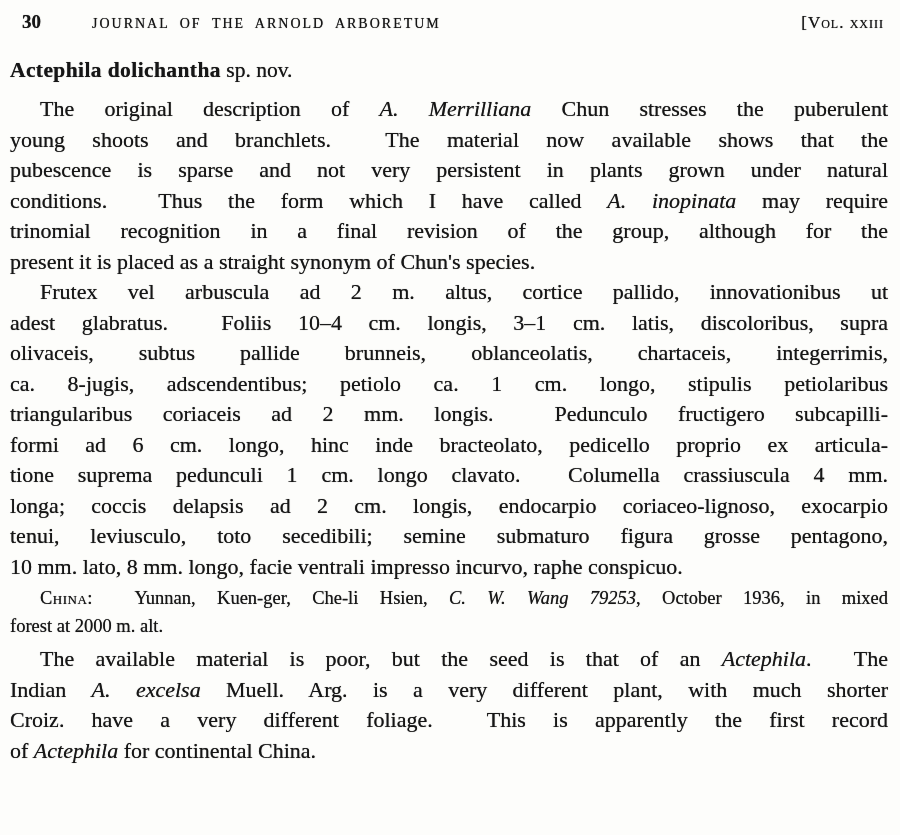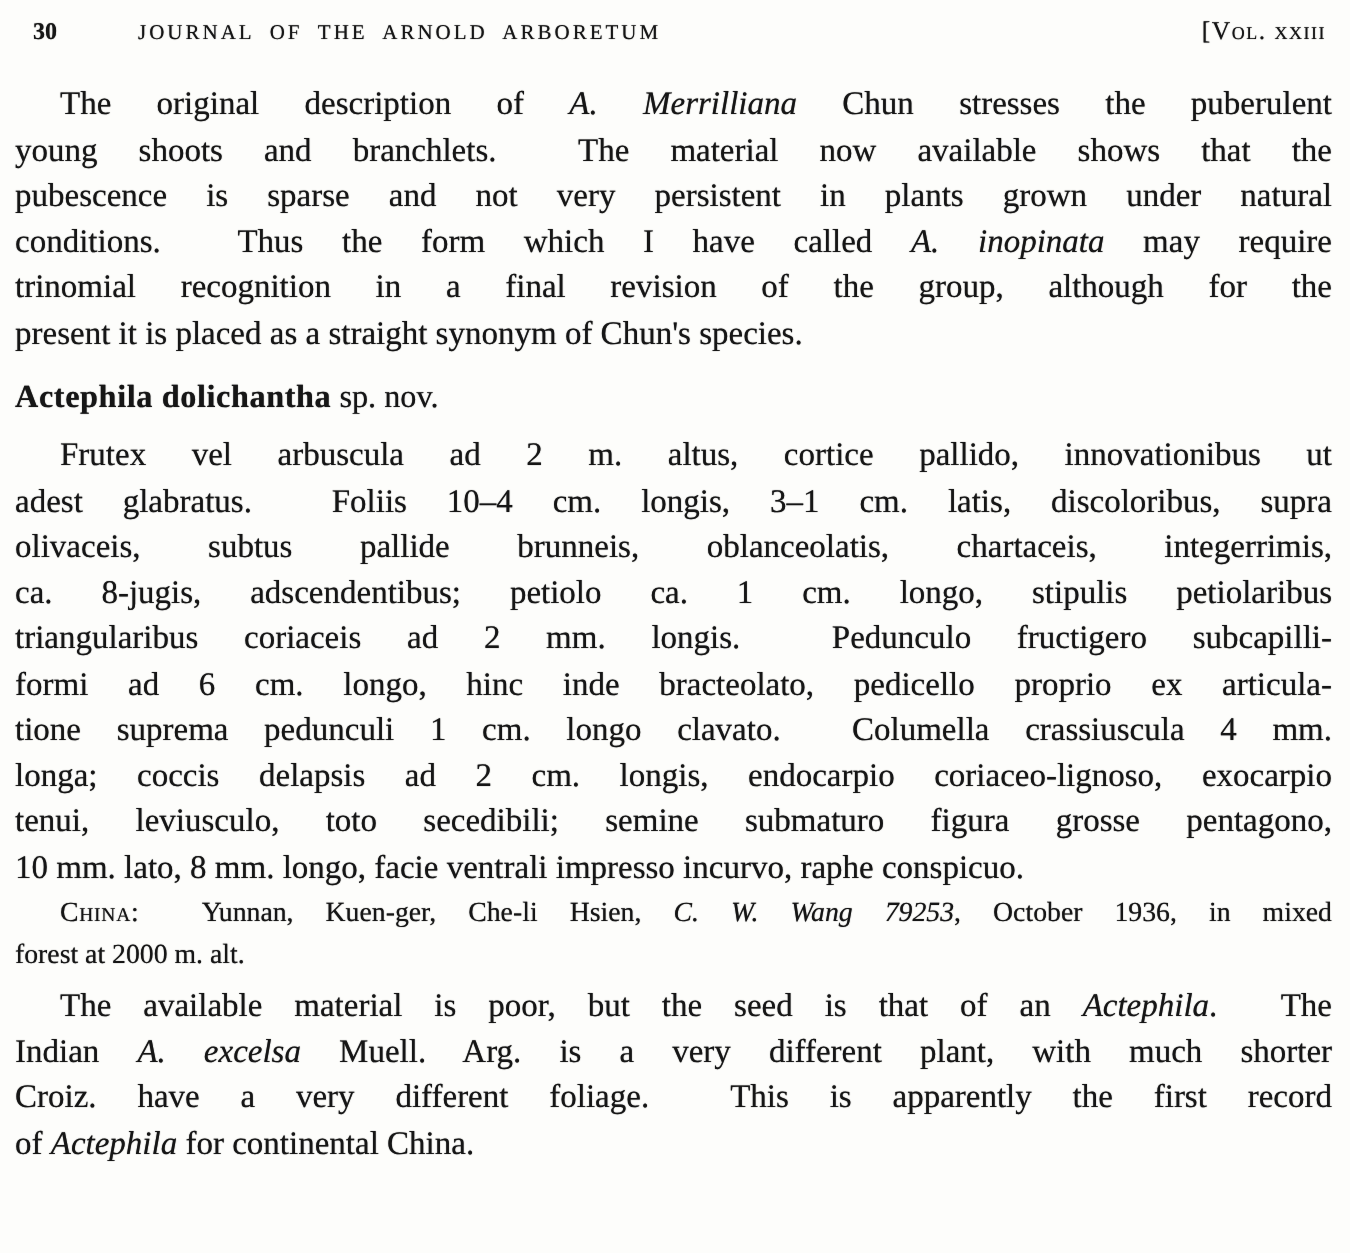--- a/index.html
+++ b/index.html
@@ -12,21 +12,21 @@
   }
   .page { padding: 7px 12px 0 10px; width: 900px; }
 
   
   .hdr {
     display: grid;
     grid-template-columns: 70px 1fr 150px;
     align-items: baseline;
     padding: 4px 4px 0 12px;
   }
-  .hdr .num { font-size: 16px; font-weight: bold; }
+  .hdr .num { font-size: 19px; font-weight: bold; }
   .hdr .title {
     font-size: 14px;
     font-weight: normal;
     letter-spacing: 2px;
     word-spacing: 5px;
     white-space: nowrap;
   }
   .hdr .vol {
     text-align: right;
     font-size: 17px;
@@ -62,30 +62,30 @@
 </head>
 <body>
 
 <div class="page">
   <div class="hdr">
     <div class="num">30</div>
     <div class="title">JOURNAL OF THE ARNOLD ARBORETUM</div>
     <div class="vol">[Vol. xxiii</div>
   </div>
   <div class="pbody">
+      <div class="block heading">
+        <div class="line end"><span class="bd">Actephila dolichantha</span><span> sp. nov.</span></div>
+      </div>
       <div class="block para">
         <div class="line indent"><span>The original description of </span><span class="it">A. Merrilliana</span><span> Chun stresses the puberulent</span></div>
         <div class="line"><span>young shoots and branchlets.&nbsp; The material now available shows that the</span></div>
         <div class="line"><span>pubescence is sparse and not very persistent in plants grown under natural</span></div>
         <div class="line"><span>conditions.&nbsp; Thus the form which I have called </span><span class="it">A. inopinata</span><span> may require</span></div>
         <div class="line"><span>trinomial recognition in a final revision of the group, although for the</span></div>
         <div class="line end"><span>present it is placed as a straight synonym of Chun's species.</span></div>
-      </div>
-      <div class="block heading">
-        <div class="line end"><span class="bd">Actephila dolichantha</span><span> sp. nov.</span></div>
       </div>
       <div class="block para">
         <div class="line indent"><span>Frutex vel arbuscula ad 2 m. altus, cortice pallido, innovationibus ut</span></div>
         <div class="line"><span>adest glabratus.&nbsp; Foliis 10–4 cm. longis, 3–1 cm. latis, discoloribus, supra</span></div>
         <div class="line"><span>olivaceis, subtus pallide brunneis, oblanceolatis, chartaceis, integerrimis,</span></div>
         <div class="line"><span>ca. 8-jugis, adscendentibus; petiolo ca. 1 cm. longo, stipulis petiolaribus</span></div>
         <div class="line"><span>triangularibus coriaceis ad 2 mm. longis.&nbsp; Pedunculo fructigero subcapilli-</span></div>
         <div class="line"><span>formi ad 6 cm. longo, hinc inde bracteolato, pedicello proprio ex articula-</span></div>
         <div class="line"><span>tione suprema pedunculi 1 cm. longo clavato.&nbsp; Columella crassiuscula 4 mm.</span></div>
         <div class="line"><span>longa; coccis delapsis ad 2 cm. longis, endocarpio coriaceo-lignoso, exocarpio</span></div>

